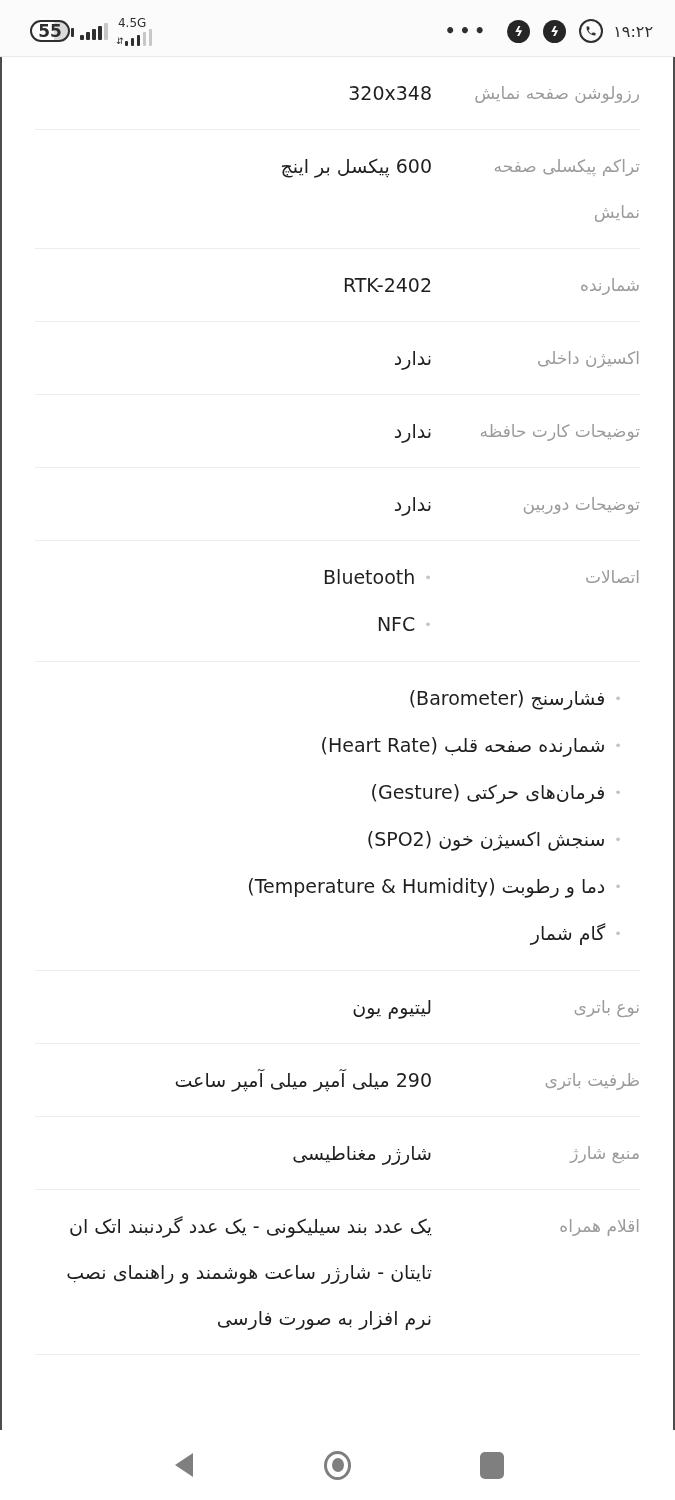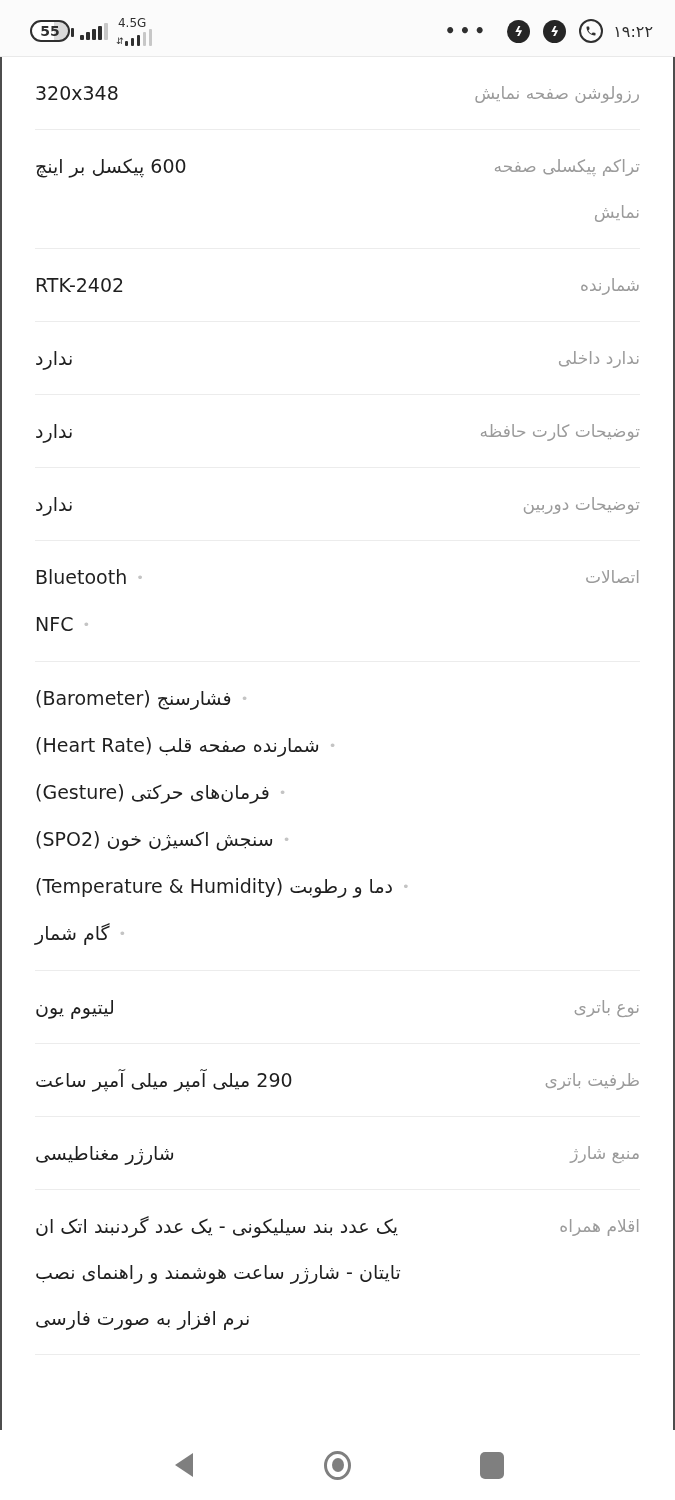--- a/index.html
+++ b/index.html
@@ -25,21 +25,21 @@
   }
   .sb-left, .sb-right { display:flex; align-items:center; }
 
   .battery {
     position:relative;
     width:40px; height:22px;
     border:2.4px solid #2f2f2f;
     border-radius:11px;
     display:flex; align-items:center; justify-content:center;
     background:linear-gradient(to right,#ffffff 62%,#d9d9d9 62%);
-    font-size:14px; font-weight:bold; color:#2f2f2f;
+    font-size:17px; font-weight:bold; color:#2f2f2f;
     margin-right:10px;
     text-align:center;
   }
   .battery::after {
     content:""; position:absolute; right:-6px; top:6px;
     width:3px; height:9px; background:#2f2f2f; border-radius:1px;
   }
 
   .bars { display:flex; align-items:flex-end; gap:2.5px; }
   .bars i { display:block; width:3.6px; background:#2f2f2f; border-radius:1px; }
@@ -92,21 +92,21 @@
   .spec-values {
     flex:1;
     list-style:none;
     padding-left:0;
     padding-inline-start:18px;
   }
   .spec-values li {
     font-size:19px;
     color:#1f1f1f;
     line-height:46px;
-    text-align:left;
+    text-align:right;
   }
   .spec-row.bulleted .spec-values li::before {
     content:"•";
     color:#c4c4c4;
     font-size:13px;
     margin-inline-end:9px;
     vertical-align:2px;
   }
 
   
@@ -204,21 +204,21 @@
   </div>
 
   <div class="spec-row">
     <div class="spec-label">شمارنده</div>
     <ul class="spec-values">
         <li>RTK-2402</li>
       </ul>
   </div>
 
   <div class="spec-row">
-    <div class="spec-label">ندارد داخلی</div>
+    <div class="spec-label">اکسیژن داخلی</div>
     <ul class="spec-values">
         <li>ندارد</li>
       </ul>
   </div>
 
   <div class="spec-row">
     <div class="spec-label">توضیحات کارت حافظه</div>
     <ul class="spec-values">
         <li>ندارد</li>
       </ul>

